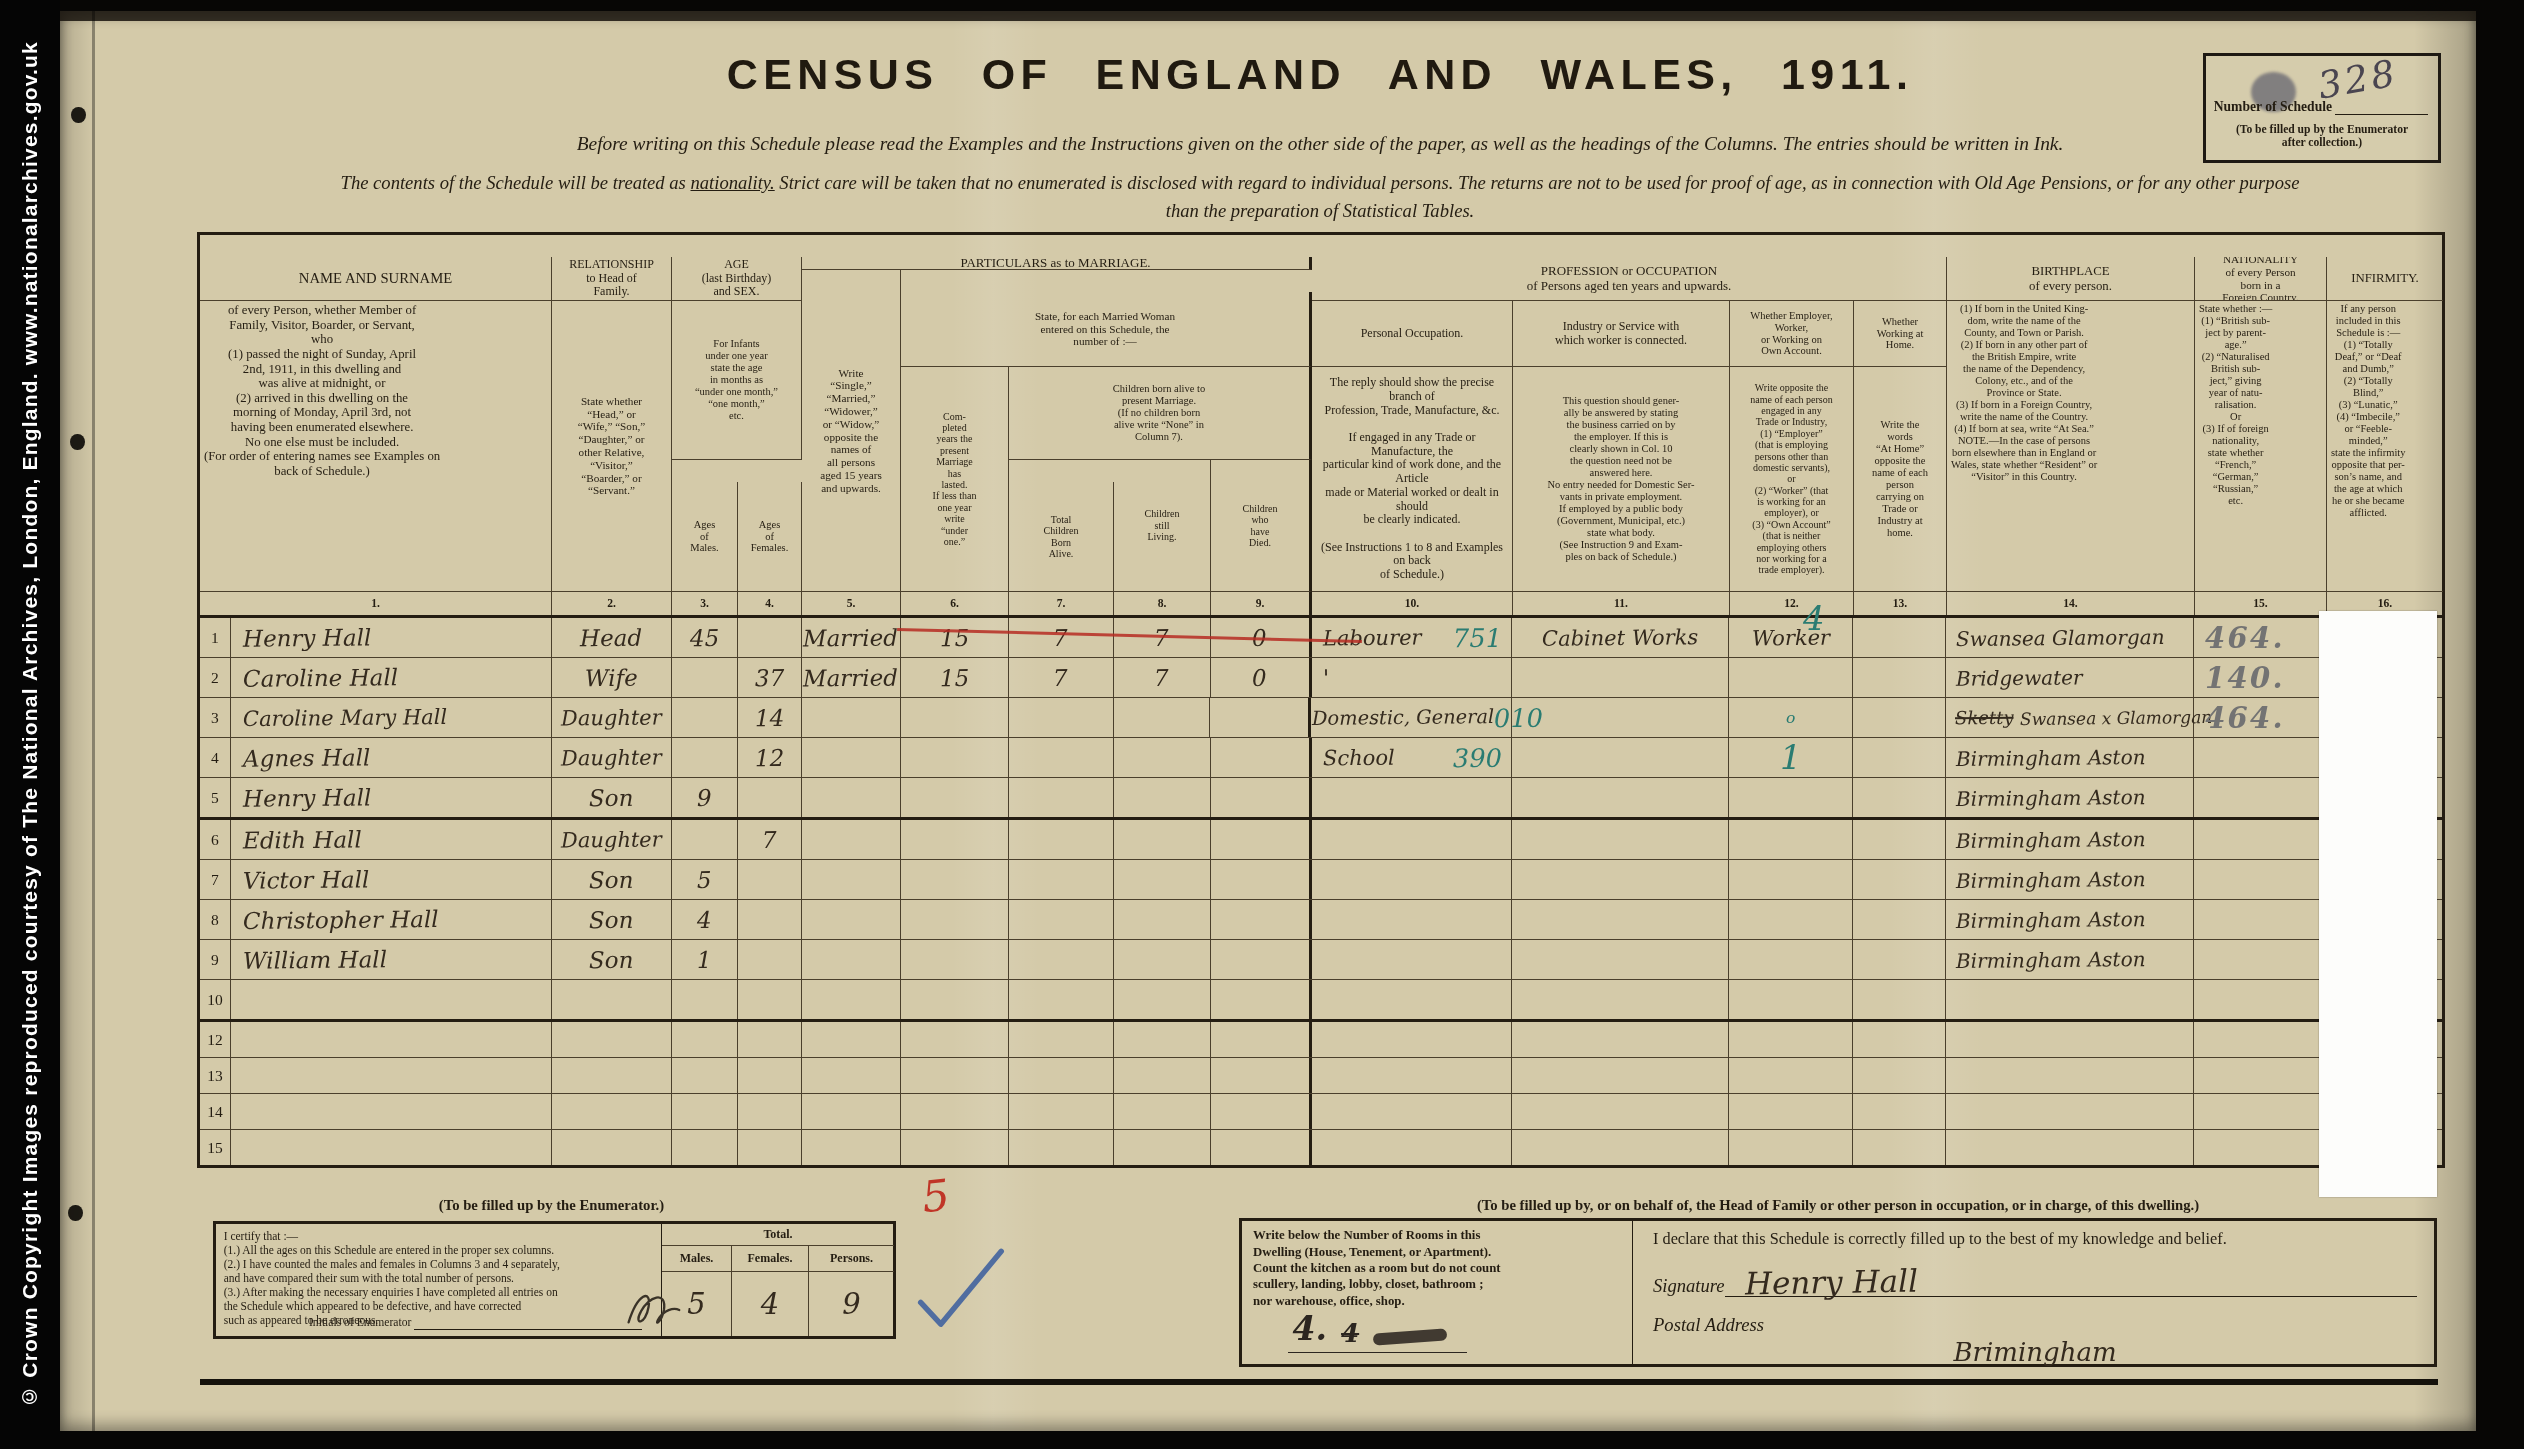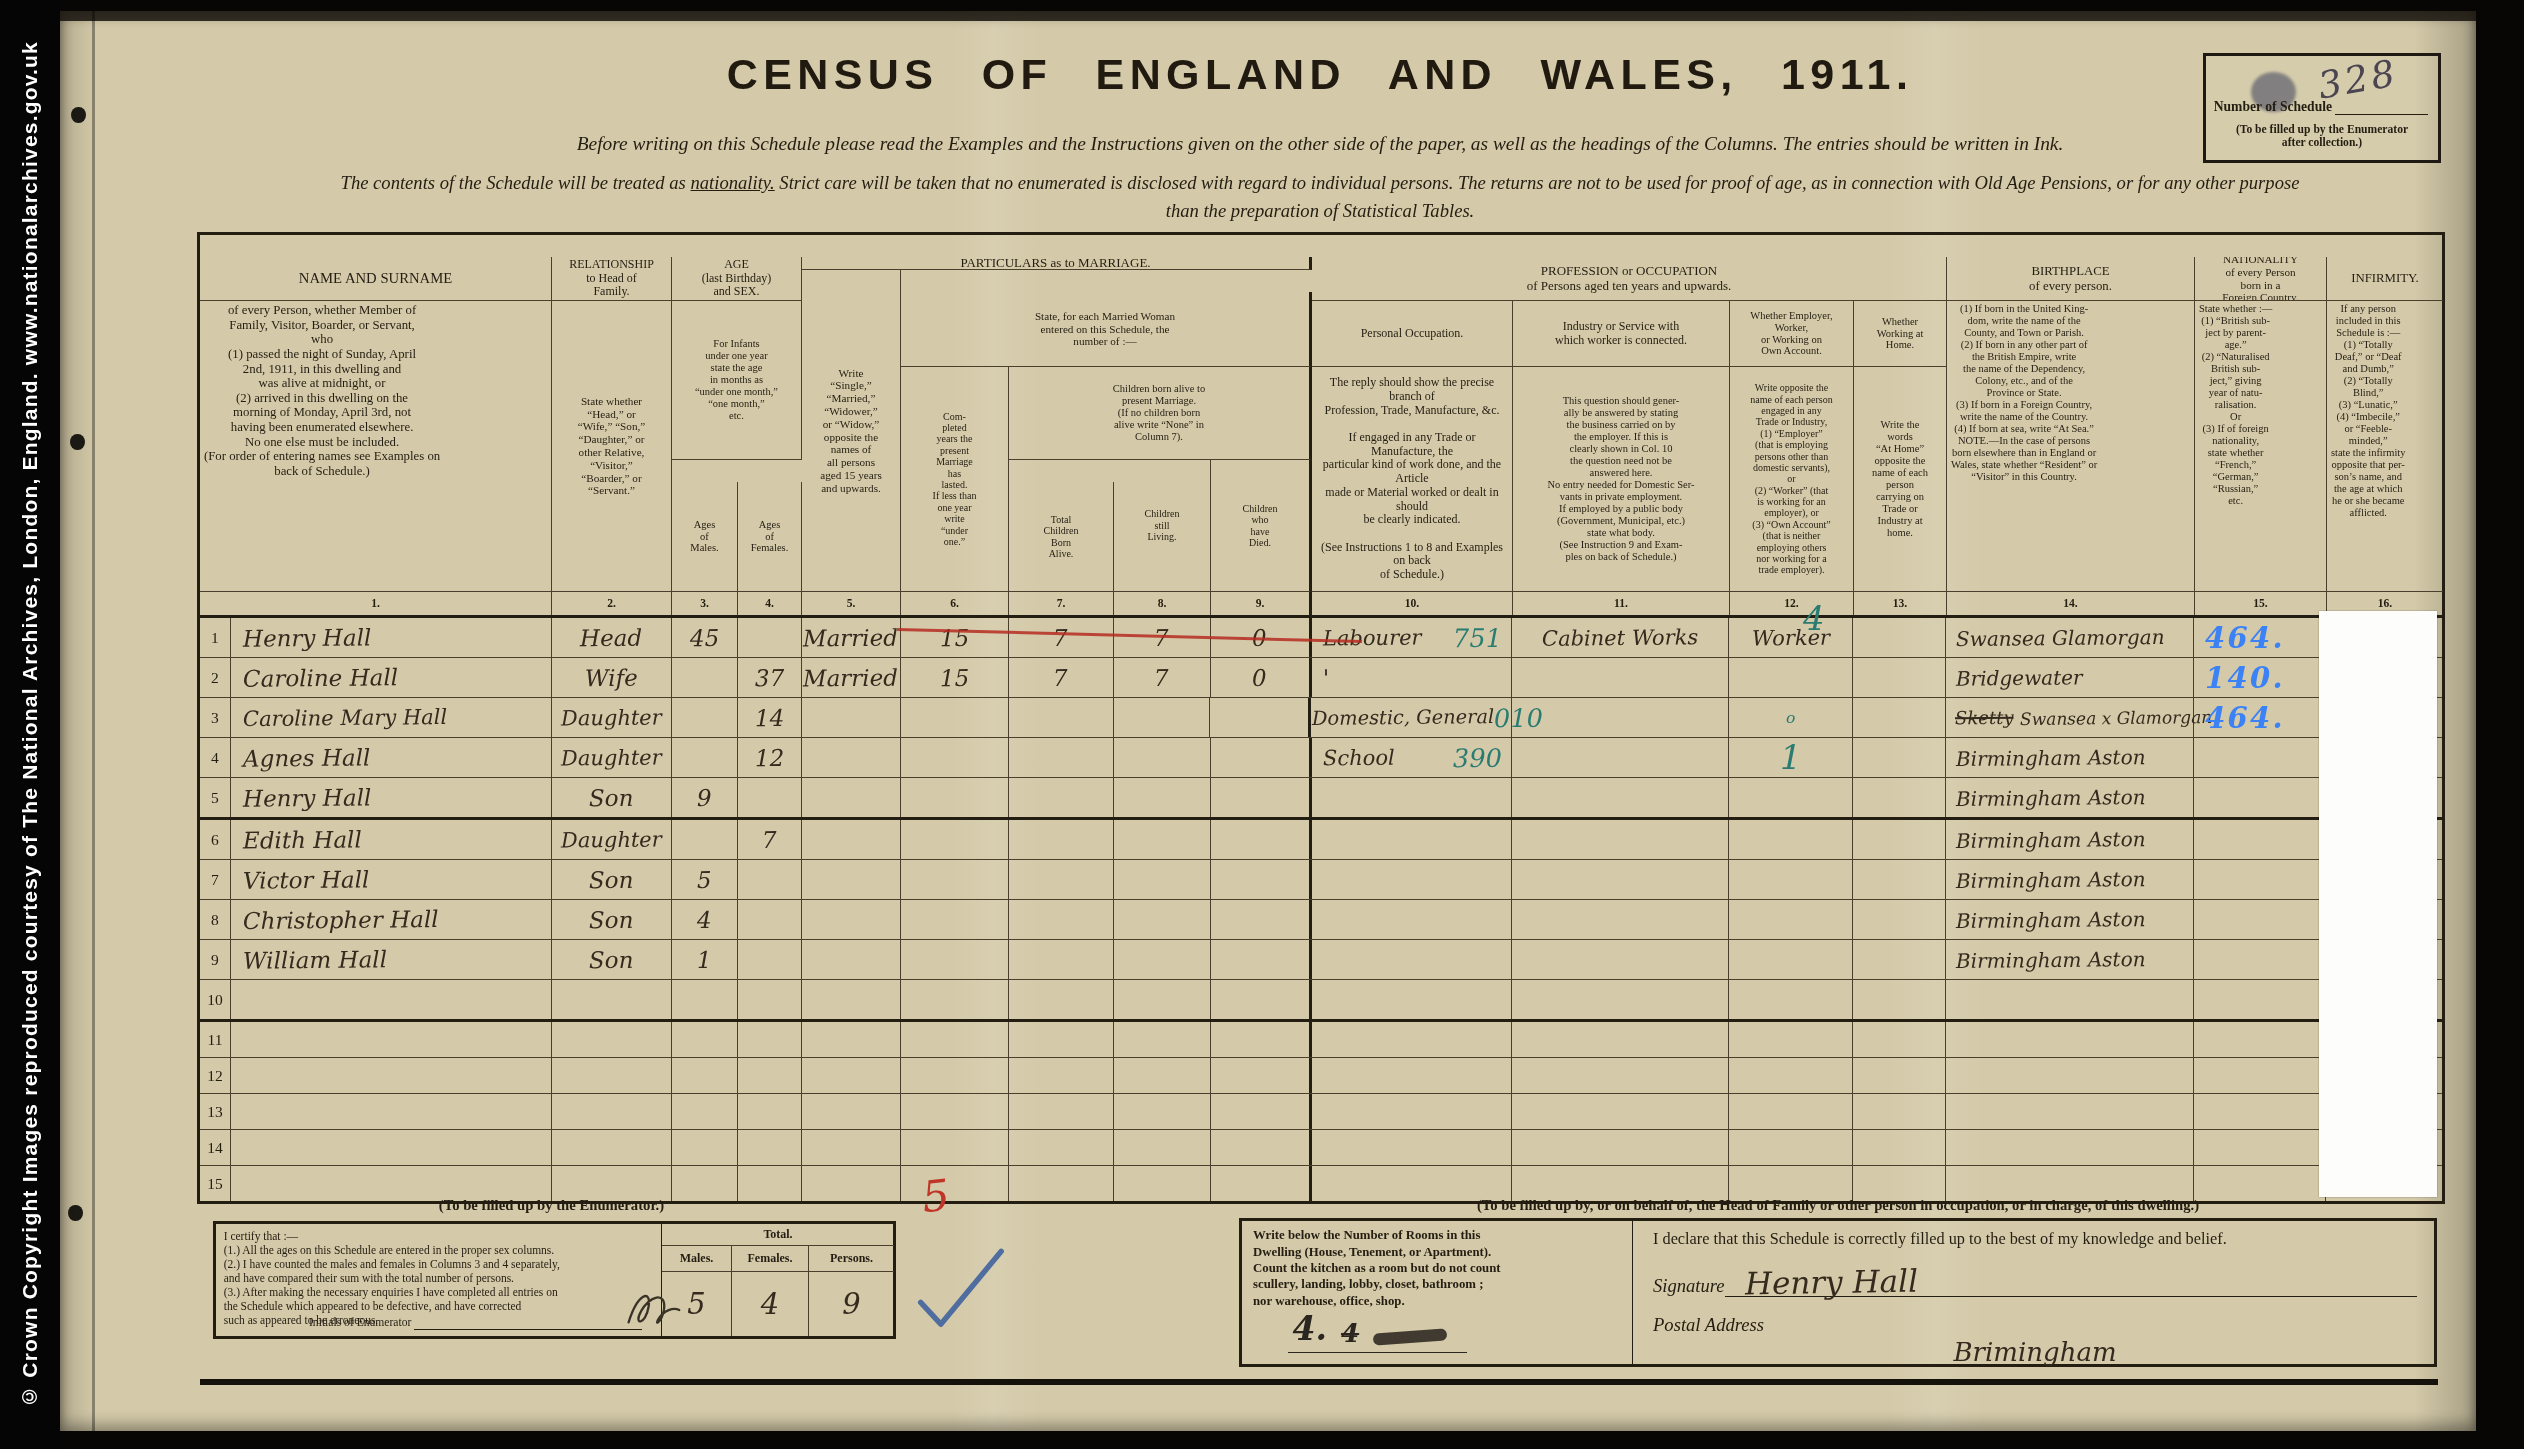--- a/index.html
+++ b/index.html
@@ -75,21 +75,21 @@
   .hw{font-family:"DejaVu Serif",serif;font-style:italic;color:#342a1e;font-size:23px;
       white-space:nowrap;transform:rotate(-.6deg);}
   .bph{font-size:20px;}
   .struck{text-decoration:line-through;text-decoration-thickness:1.9px;margin-right:6.2px;font-size:18px;}
   .teal{color:#2a7c72;}
   .occ-flex{display:flex;justify-content:space-between;align-items:center;width:100%;padding:0 9.3px 0 11px;}
   .teal4{position:absolute;top:-20px;left:60%;font-size:34px;color:#2a7c72;
          font-family:"DejaVu Serif",serif;font-style:italic;z-index:3;}
   .tealmark{font-family:"DejaVu Serif",serif;font-style:italic;color:#2a7c72;}
   .tealmark.sm{font-size:15.5px;} .tealmark.tall{font-size:34px;line-height:0.8;}
-  .rednum{font-family:"DejaVu Serif",serif;font-style:italic;color:#3b82f6;font-size:29px;
+  .rednum{font-family:"DejaVu Serif",serif;font-style:italic;color:#737373;font-size:29px;
           font-weight:bold;letter-spacing:2.3px;white-space:nowrap;}
   
   .red-strike{position:absolute;left:897px;top:634px;width:465px;height:0;
               border-top:3.1px solid rgba(182,44,34,.85);transform:rotate(1.5deg);z-index:4;}
   .redaction{position:absolute;left:2319px;top:611px;width:118px;height:586px;background:#fdfdfb;
              box-shadow:0 0 1.5px rgba(0,0,0,.4);z-index:3;}
   .red5{position:absolute;left:922px;top:1171px;font-family:"DejaVu Serif",serif;font-style:italic;
         font-size:43px;color:#c03527;transform:rotate(-6deg);z-index:4;}
   .bluetick{position:absolute;left:916px;top:1245px;z-index:4;}
   
@@ -735,41 +735,20 @@
         <div class="bc c11"></div>
         <div class="bc c12"></div>
         <div class="bc c13"></div>
         <div class="bc c14"></div>
         <div class="bc c15"></div>
         <div class="bc c16"></div>
     </div>
 
     <div class="row short">
       <div class="bc c0">
-          <span>11</span>
-        </div>
-      <div class="bc c1"></div>
-        <div class="bc c2"></div>
-        <div class="bc c3"></div>
-        <div class="bc c4"></div>
-        <div class="bc c5"></div>
-        <div class="bc c6"></div>
-        <div class="bc c7"></div>
-        <div class="bc c8"></div>
-        <div class="bc c9"></div>
-        <div class="bc c10"></div>
-        <div class="bc c11"></div>
-        <div class="bc c12"></div>
-        <div class="bc c13"></div>
-        <div class="bc c14"></div>
-        <div class="bc c15"></div>
-        <div class="bc c16"></div>
-    </div>
-    <div class="row short">
-      <div class="bc c0">
           <span>12</span>
         </div>
       <div class="bc c1"></div>
         <div class="bc c2"></div>
         <div class="bc c3"></div>
         <div class="bc c4"></div>
         <div class="bc c5"></div>
         <div class="bc c6"></div>
         <div class="bc c7"></div>
         <div class="bc c8"></div>

